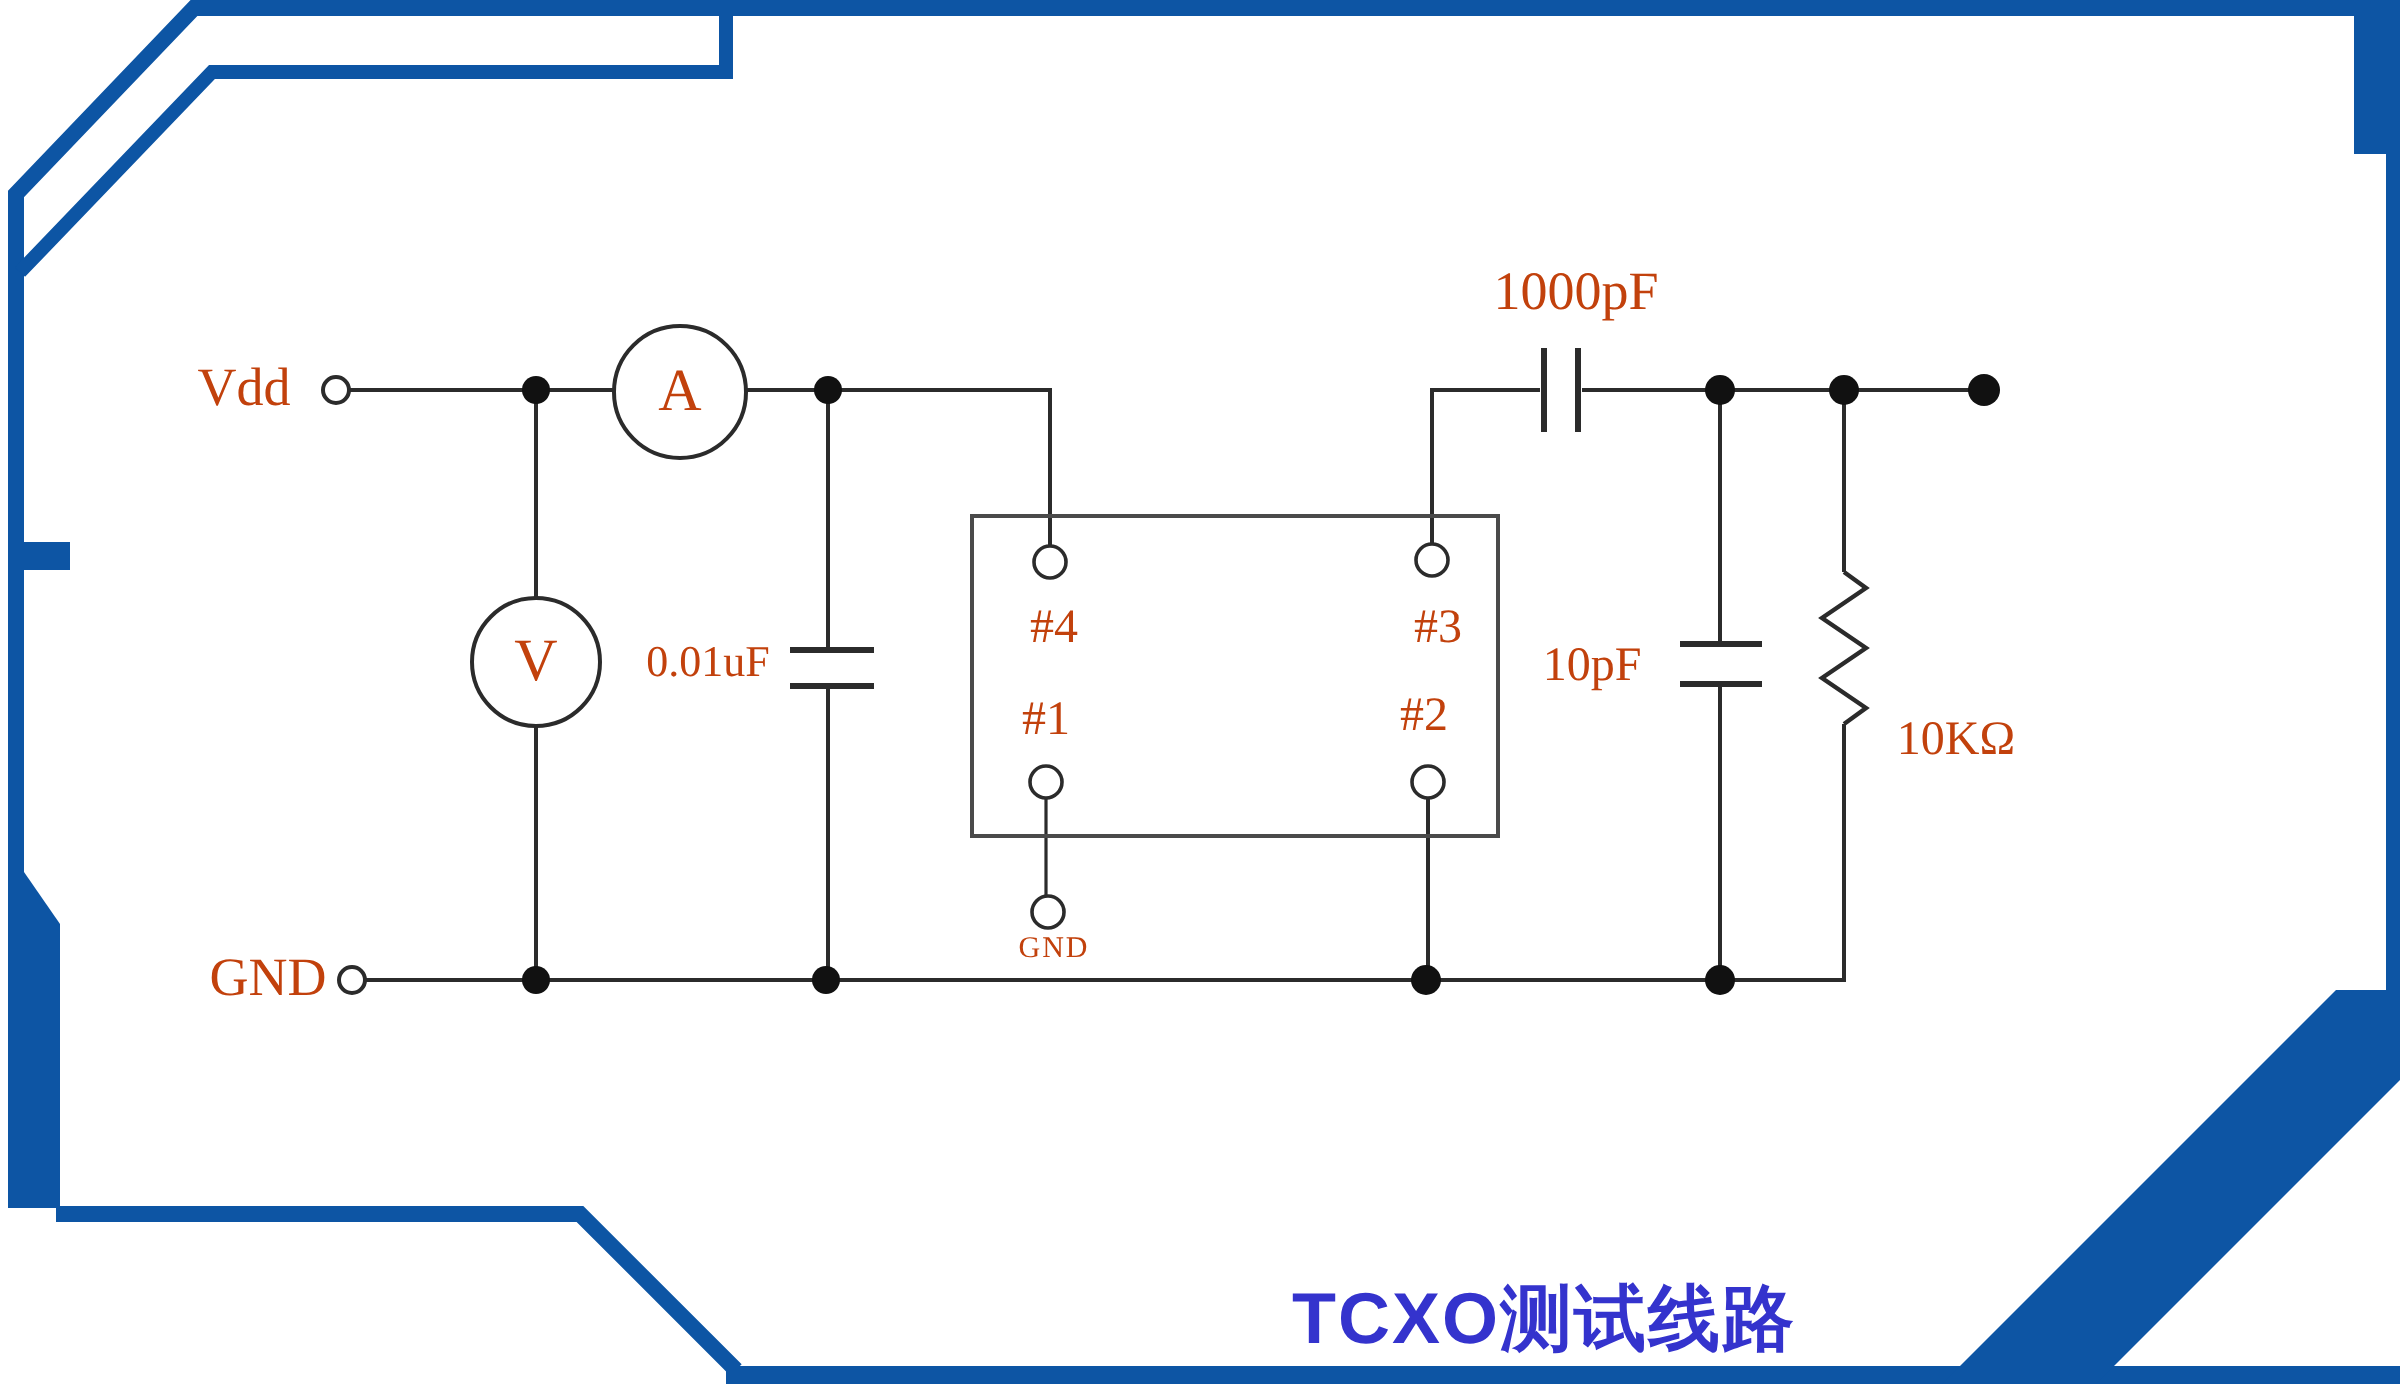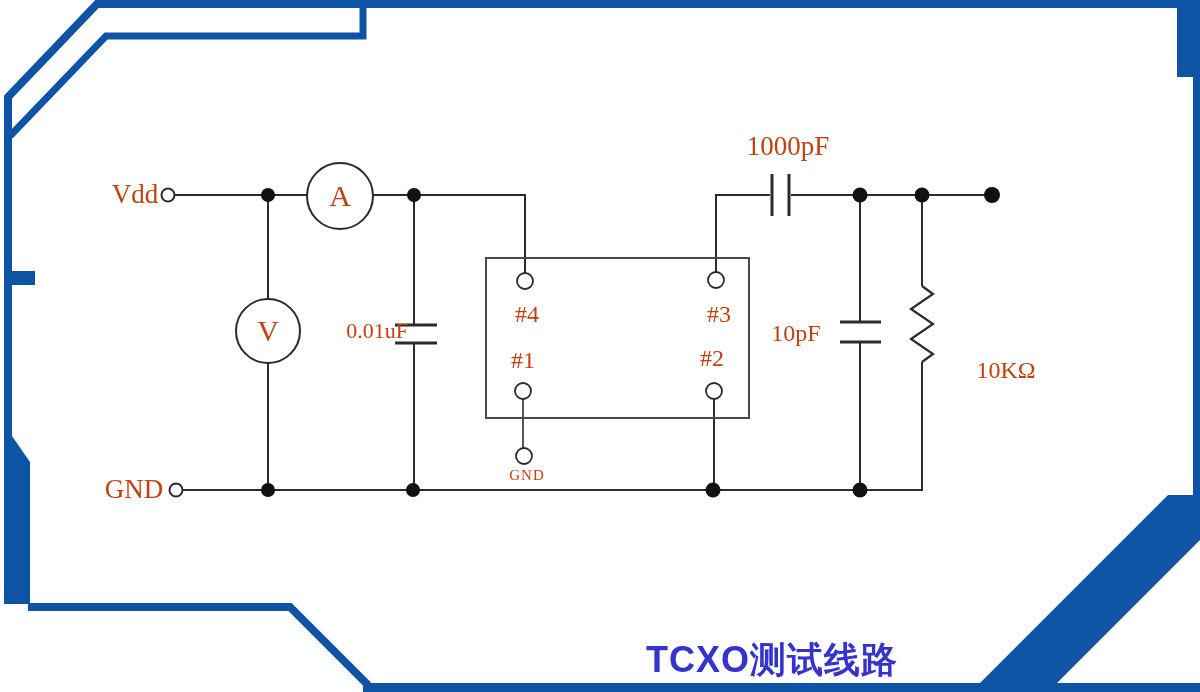--- a/index.html
+++ b/index.html
@@ -7,21 +7,21 @@
     position:relative;width:1200px;height:692px;background:#ffffff;
     overflow:hidden;font-family:"Liberation Serif","DejaVu Serif",serif;
   }
   .layer{position:absolute;left:0;top:0;width:1200px;height:692px;}
   .lbl{
     position:absolute;transform:translate(-50%,-50%);
     color:#c2410c;white-space:nowrap;line-height:1;
   }
   .serif26{font-size:27px;}
   .serif24{font-size:24px;}
-  .serif22{font-size:22px;margin-left:23px;}
+  .serif22{font-size:22px;}
   .serif16{font-size:15px;letter-spacing:1px;}
   .meter-letter{font-size:30px;}
   .sans-bold{
     font-family:"Liberation Sans","DejaVu Sans",sans-serif;
     font-weight:bold;font-size:27px;color:#1a1a1a;letter-spacing:0.5px;
   }
   .page-title{
     position:absolute;left:772px;top:660px;transform:translate(-50%,-50%);
     font-family:"Liberation Sans","DejaVu Sans",sans-serif;
     font-weight:bold;font-size:36px;white-space:nowrap;letter-spacing:1px;
@@ -99,28 +99,28 @@
       <circle cx="860" cy="195" r="7.5"></circle>
       <circle cx="922" cy="195" r="7.5"></circle>
       <circle cx="992" cy="195" r="8"></circle>
       <circle cx="268" cy="490" r="7"></circle>
       <circle cx="413" cy="490" r="7"></circle>
       <circle cx="713" cy="490" r="7.5"></circle>
       <circle cx="860" cy="490" r="7.5"></circle>
     </g>
   </svg>
 
-  <span class="lbl serif26" style="left:135px;top:194px;">Vdd</span>
+  <span class="lbl serif26" style="left:122px;top:194px;">Vdd</span>
   <span class="lbl serif26" style="left:134px;top:489px;">GND</span>
   <span class="lbl meter-letter" style="left:340px;top:196px;">A</span>
   <span class="lbl meter-letter" style="left:268px;top:331px;">V</span>
   <span class="lbl serif22" style="left:354px;top:331px;">0.01uF</span>
   <span class="lbl serif26" style="left:788px;top:146px;">1000pF</span>
   <span class="lbl serif24" style="left:796px;top:333px;">10pF</span>
-  <span class="lbl serif24" style="left:1006px;top:370px;text-align:center;">10KΩ</span>
+  <span class="lbl serif24" style="left:978px;top:370px;text-align:center;">10KΩ</span>
   <span class="lbl serif24" style="left:527px;top:314px;">#4</span>
   <span class="lbl serif24" style="left:719px;top:314px;">#3</span>
   <span class="lbl serif24" style="left:523px;top:360px;">#1</span>
   <span class="lbl serif24" style="left:712px;top:358px;">#2</span>
   <span class="lbl serif16" style="left:527px;top:475px;">GND</span>
 
   <div class="page-title" style="color:#3433cd;">TCXO测试线路</div>
 
 </div>
 

